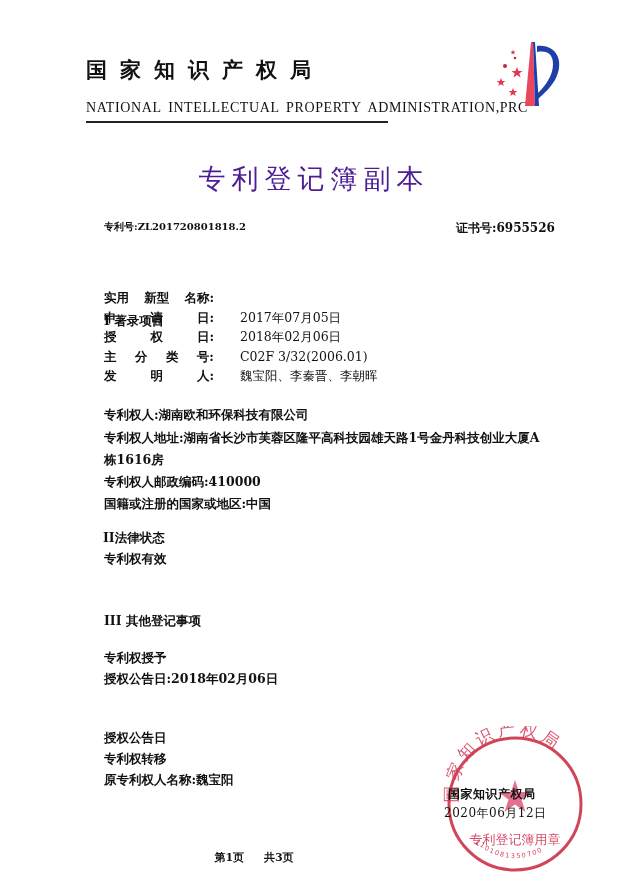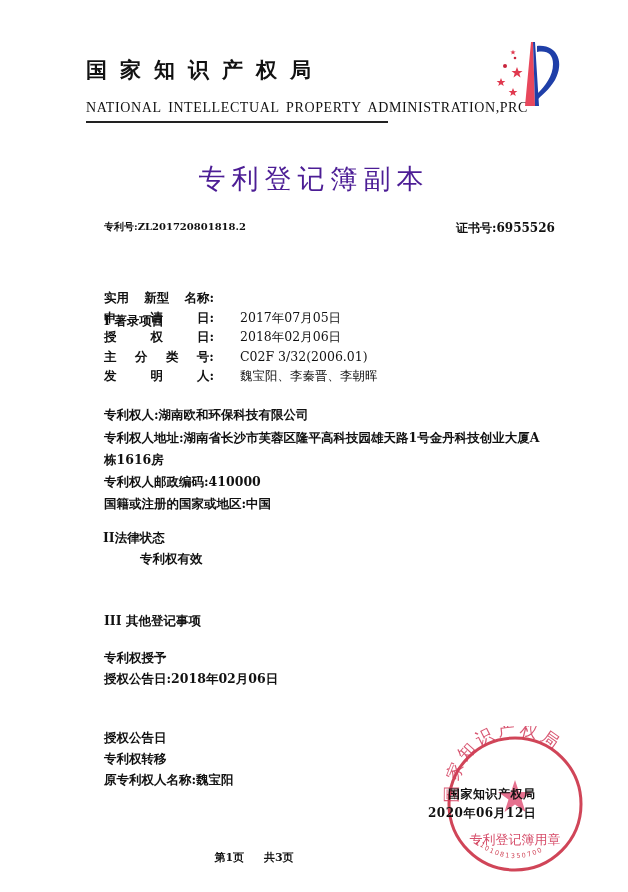--- a/index.html
+++ b/index.html
@@ -113,21 +113,21 @@
   </div>
 </div>
 
 <div class="abs line" style="left:104px; top:407px;">专利权人:湖南欧和环保科技有限公司</div>
 <div class="abs line" style="left:104px; top:430px;">专利权人地址:湖南省长沙市芙蓉区隆平高科技园雄天路1号金丹科技创业大厦A</div>
 <div class="abs line" style="left:104px; top:452px;">栋1616房</div>
 <div class="abs line" style="left:104px; top:474px;">专利权人邮政编码:410000</div>
 <div class="abs line" style="left:104px; top:496px;">国籍或注册的国家或地区:中国</div>
 
 <div class="abs section-h" style="left:103px; top:530px;">II法律状态</div>
-<div class="abs line" style="left:104px; top:551px;margin-left:36px;">专利权有效</div>
+<div class="abs line" style="left:104px; top:551px;">专利权有效</div>
 
 <div class="abs section-h" style="left:104px; top:613px;">III 其他登记事项</div>
 <div class="abs line" style="left:104px; top:650px;">专利权授予</div>
 <div class="abs line" style="left:104px; top:671px;">授权公告日:2018年02月06日</div>
 
 <div class="abs line" style="left:104px; top:730px;">授权公告日</div>
 <div class="abs line" style="left:104px; top:751px;">专利权转移</div>
 <div class="abs line" style="left:104px; top:772px;">原专利权人名称:魏宝阳</div>
 
 <div class="abs stamp">
@@ -141,18 +141,18 @@
       <textPath href="#ringPath" startOffset="4%">国家知识产权局</textPath>
     </text>
     <polygon points="75,54 79,66 92,66 81.5,73.5 85.5,86 75,78.5 64.5,86 68.5,73.5 58,66 71,66" fill="#e0577a" opacity="0.85"></polygon>
     <text x="75" y="118" text-anchor="middle" font-size="13" fill="#d23a5a" font-family="DejaVu Serif, serif" opacity="0.9">专利登记簿用章</text>
     <text font-size="6.5" fill="#c8243b" font-family="DejaVu Sans, sans-serif" letter-spacing="1.5" opacity="0.85">
       <textPath href="#serialPath" startOffset="10%">1101081350700</textPath>
     </text>
   </svg>
 </div>
 <div class="abs stamp-overlay-text" style="left:448px; top:786px;">国家知识产权局</div>
-<div class="abs stamp-overlay-text" style="left:428px; top:805px; font-weight:bold;">2020年06月12日</div>
+<div class="abs stamp-overlay-text" style="left:444px; top:805px; font-weight:normal;">2020年06月12日</div>
 
 <div class="abs page-footer">
   <span>第1页</span>
   <span>共3页</span>
 </div>
 
 </body></html>

